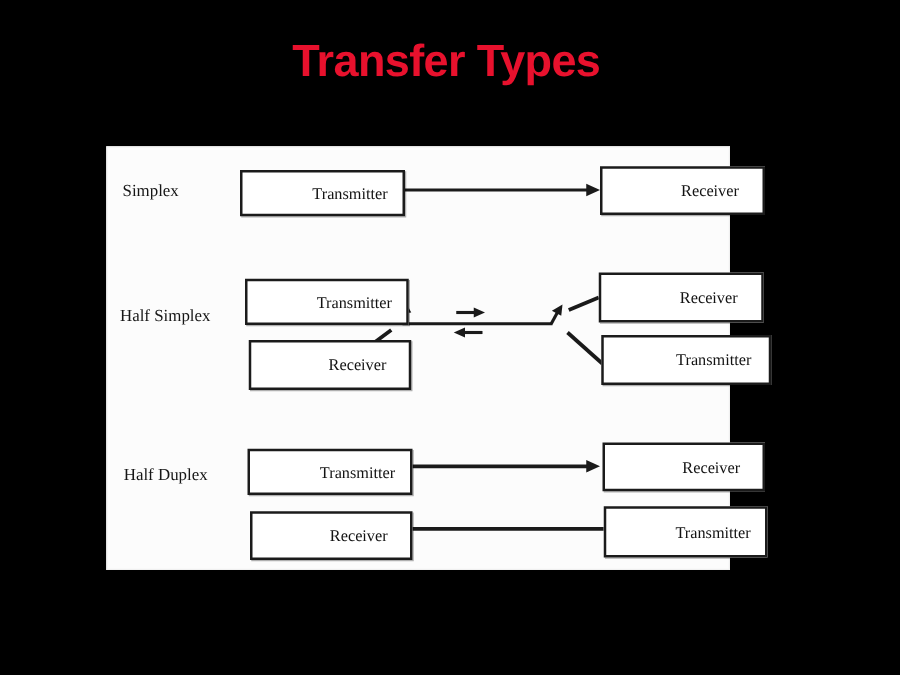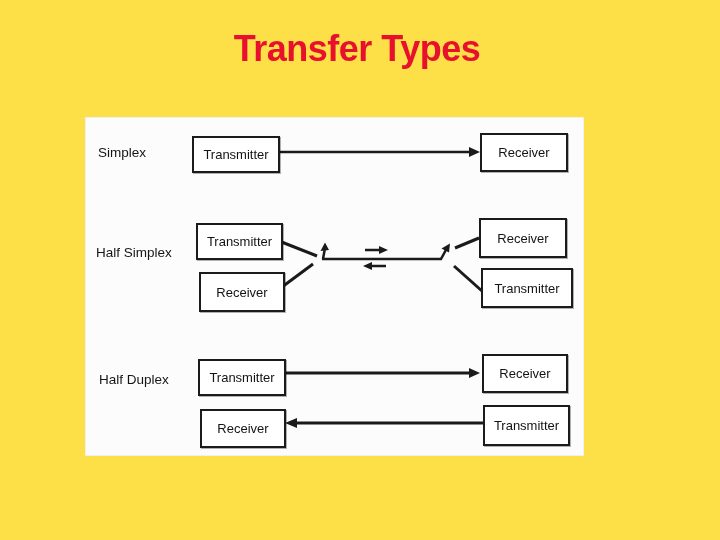--- a/index.html
+++ b/index.html
@@ -1,27 +1,27 @@
 <!DOCTYPE html>
 <html><head>
 <meta charset="utf-8">
 <style>
   html,body{margin:0;padding:0;background:#ffffff;}
-  .slide{position:relative;width:720px;height:540px;background:#fde047;overflow:hidden;
+  .slide{position:relative;width:720px;height:540px;background:#000000;overflow:hidden;
          font-family:"Liberation Sans", sans-serif;}
   .title{position:absolute;top:28px;left:0;width:714px;margin:0;text-align:center;
          font-size:36px;font-weight:bold;letter-spacing:-0.5px;color:#e8112d;}
   .scan{position:absolute;left:85px;top:117px;width:497px;height:337px;
-        background:#fcfcfc;border:1px solid #f0f0f0;}
+        background:#fcfcfc;border:1px solid #f0f0f0;font-family:Liberation Serif, serif;}
   .connectors{position:absolute;left:0;top:0;}
   .rowlabel{position:absolute;font-size:13.5px;color:#161616;white-space:nowrap;}
   .box{position:absolute;background:#ffffff;border:2px solid #1b1b1b;
        box-shadow:1px 1px 0 rgba(0,0,0,0.30);
        display:flex;align-items:center;justify-content:center;
-       font-size:13px;color:#131313;white-space:nowrap;}
+       font-size:13px;color:#131313;white-space:nowrap;padding-left:44px;}
   svg line, svg polyline{stroke:#1a1a1a;fill:none;}
   svg polygon{fill:#1a1a1a;stroke:none;}
 </style>
 </head>
 <body>
 
 <div class="slide">
 
   <h1 class="title">Transfer Types</h1>
 

